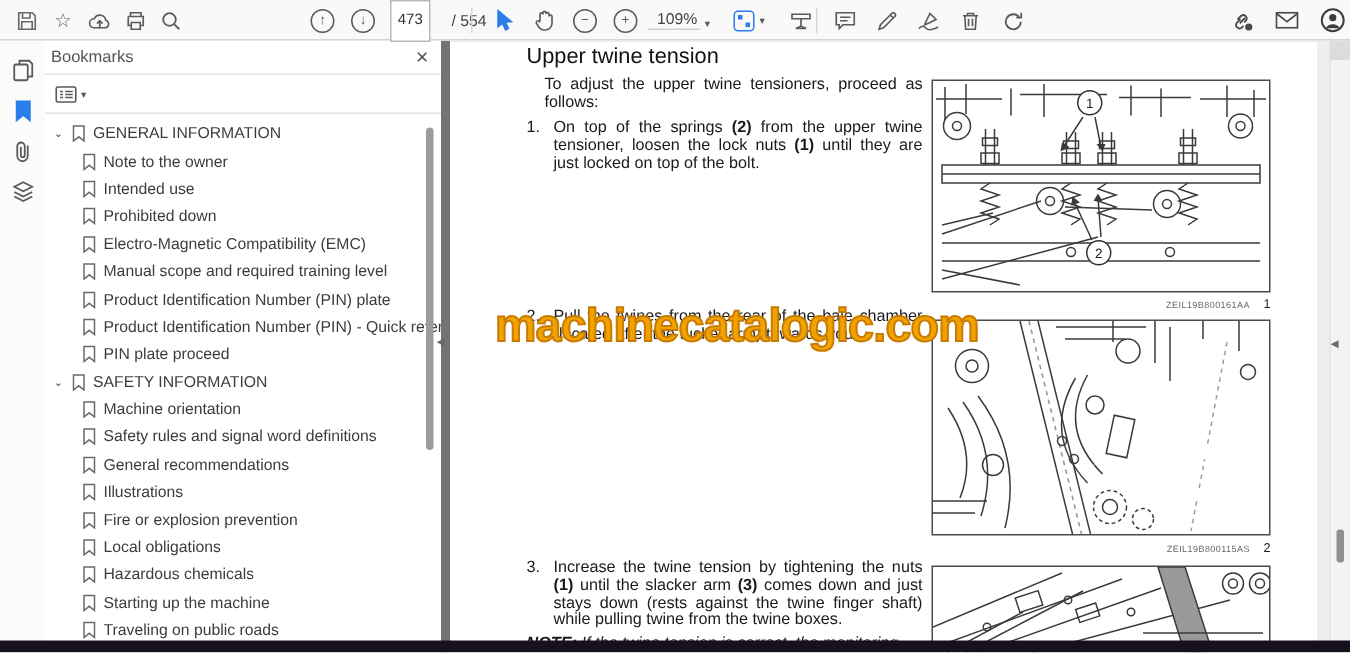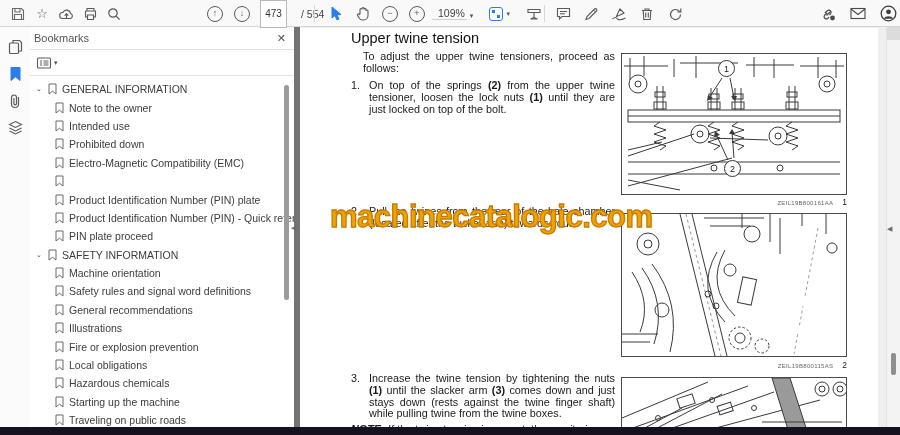--- a/index.html
+++ b/index.html
@@ -303,20 +303,21 @@
           </span>
           <span class="bm-label">Electro-Magnetic Compatibility (EMC)</span>
         </div>
         <div class="bm-row lvl-1">
 
           <span class="bm-ico">
             <svg width="9" height="12" viewBox="0 0 9 12">
               <path d="M1 1 h7 v10 L4.5 8.2 L1 11 Z" fill="none" stroke="#6a6a6a" stroke-width="1"></path>
             </svg>
           </span>
+          <span class="bm-label">Manual scope and required training level</span>
         </div>
         <div class="bm-row lvl-1">
 
           <span class="bm-ico">
             <svg width="9" height="12" viewBox="0 0 9 12">
               <path d="M1 1 h7 v10 L4.5 8.2 L1 11 Z" fill="none" stroke="#6a6a6a" stroke-width="1"></path>
             </svg>
           </span>
           <span class="bm-label">Product Identification Number (PIN) plate</span>
         </div>

